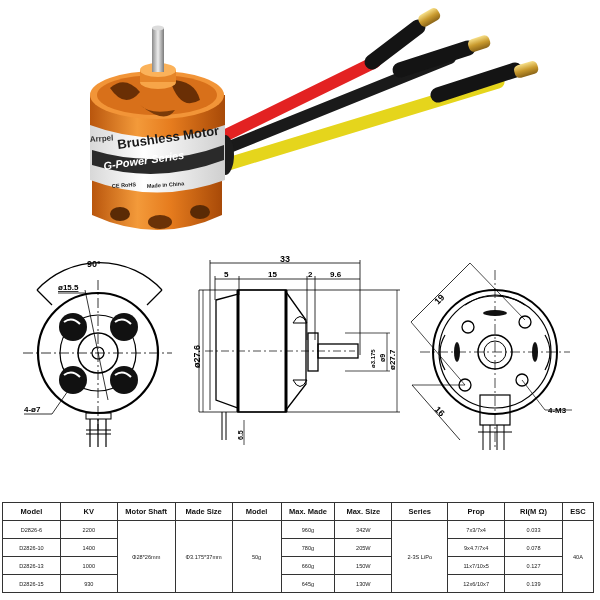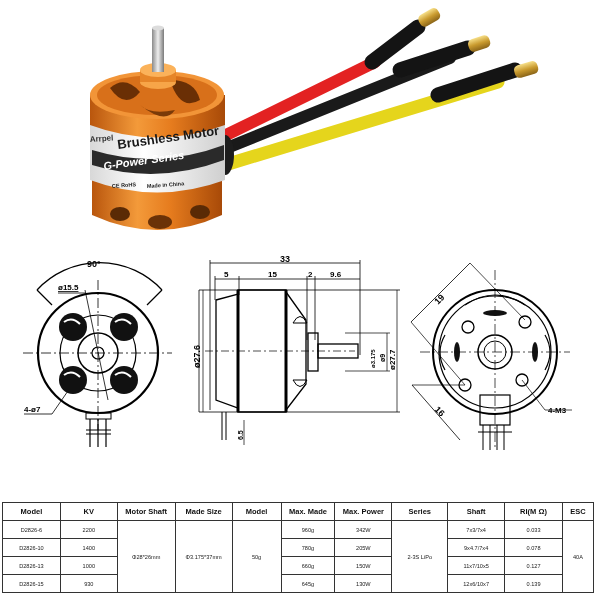--- a/index.html
+++ b/index.html
@@ -241,23 +241,23 @@
       <col style="width:31px">
   </colgroup>
   <tbody>
       <tr class="hdr">
     <th>Model</th>
     <th>KV</th>
     <th>Motor Shaft</th>
     <th>Made Size</th>
     <th>Model</th>
     <th>Max. Made</th>
-    <th>Max. Power</th>
+    <th>Max. Size</th>
     <th>Series</th>
-    <th>Shaft</th>
+    <th>Prop</th>
     <th>RI(M Ω)</th>
     <th>ESC</th>
   </tr>
   <tr>
     <td>D2826-6</td>
     <td>2200</td>
     <td rowspan="4">Φ28*26mm</td>
     <td rowspan="4">Φ3.175*37mm</td>
     <td rowspan="4">50g</td>
     <td>960g</td>

